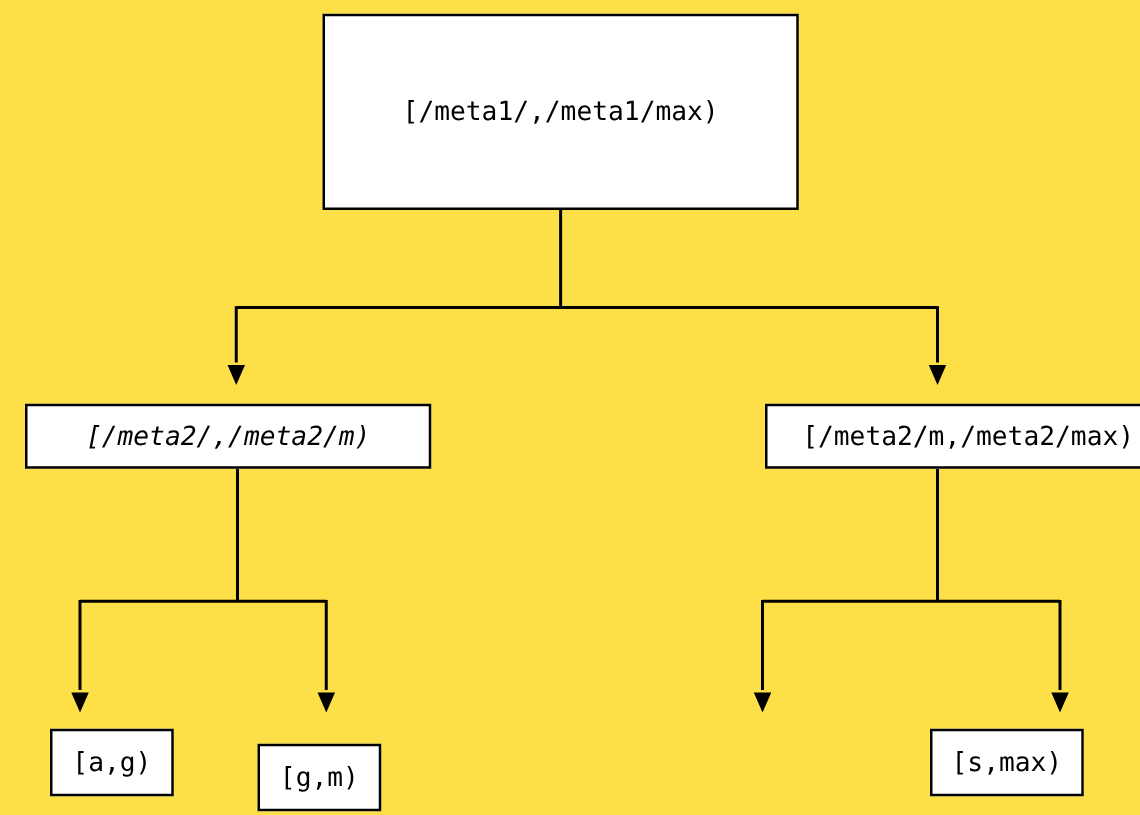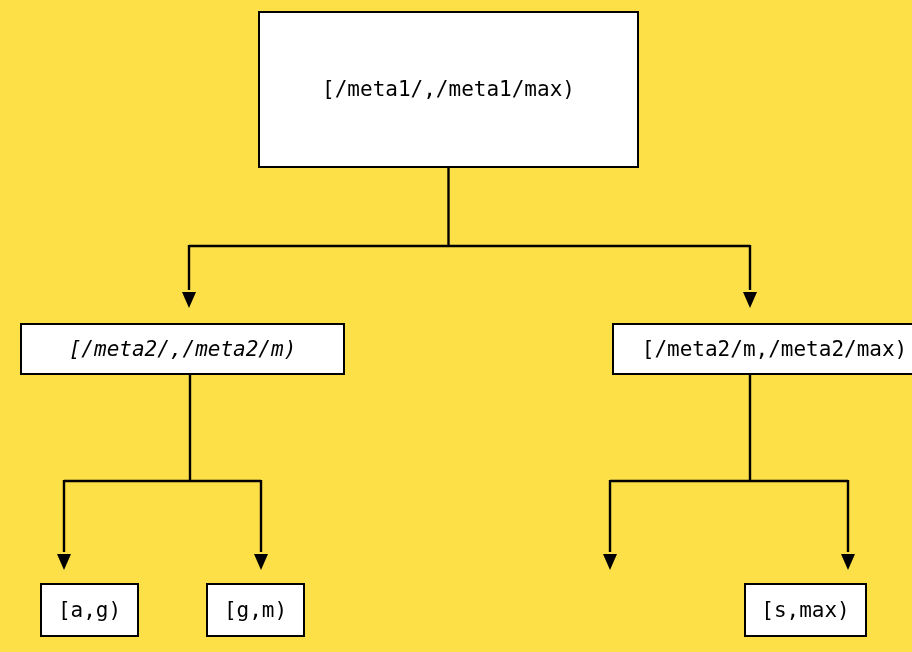--- a/index.html
+++ b/index.html
@@ -70,21 +70,21 @@
   
   #node-leaf-ag {
     left: 8px;
     top: 583px;
     width: 99px;
     height: 54px;
     margin-left: 32px;
   }
   #node-leaf-gm {
     left: 206px;
-    top: 583px;
+    top: 595px;
     width: 99px;
     height: 54px;
   }
   #node-leaf-ms {
     left: 553px;
     top: 583px;
     width: 99px;
     height: 54px;
   }
   #node-leaf-smax {

